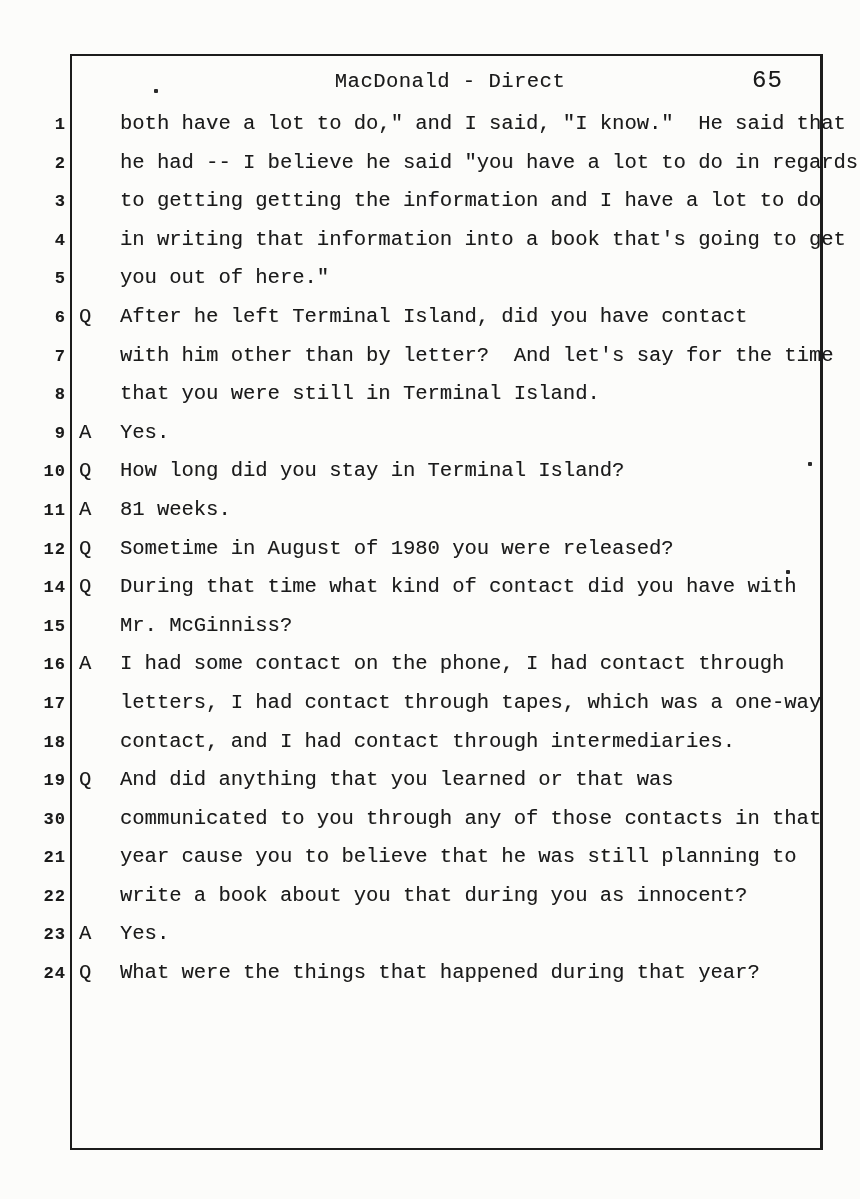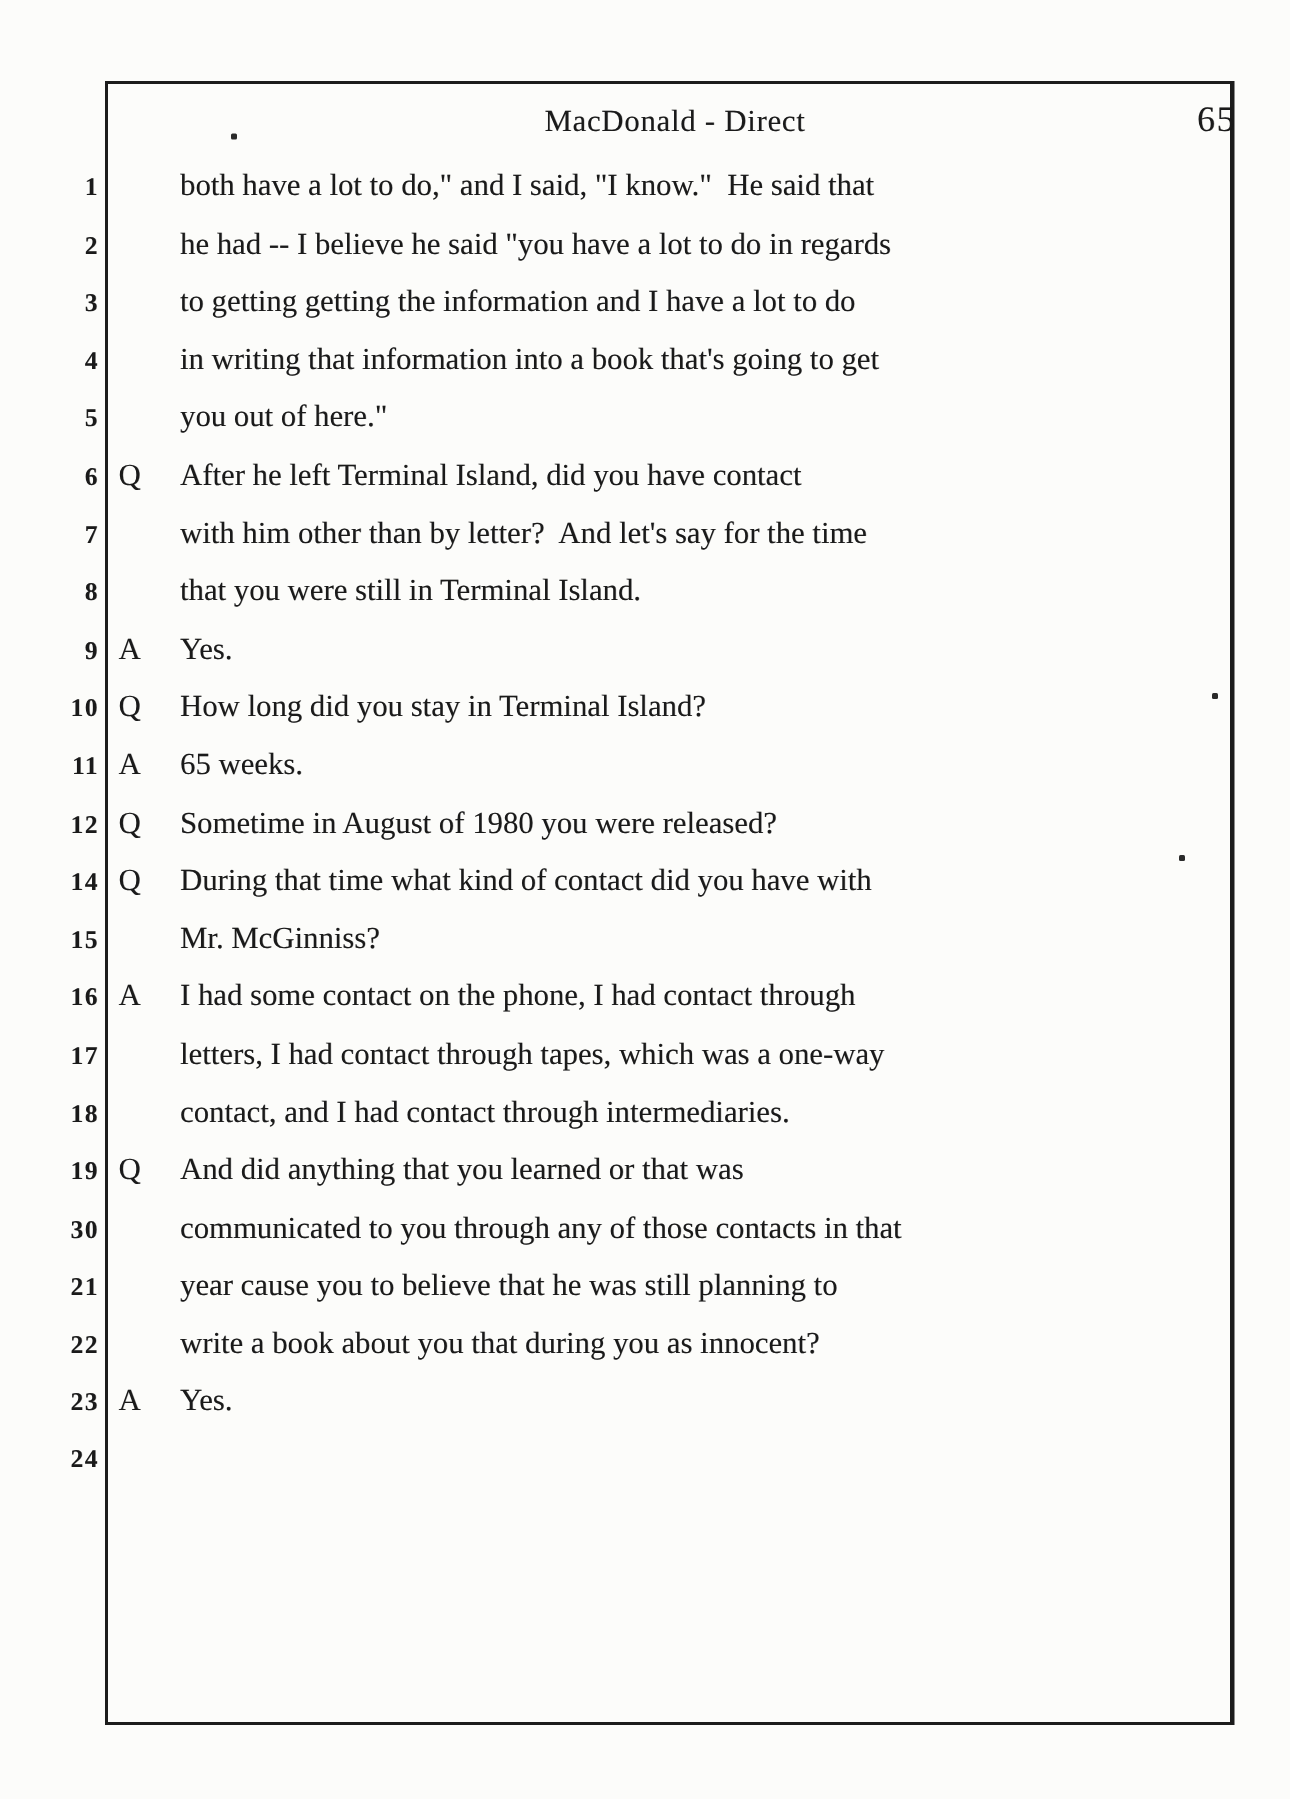--- a/index.html
+++ b/index.html
@@ -6,21 +6,21 @@
     --paper:#fcfcfa;
     --ink:#1a1a1a;
     --frame:#1c1c1c;
   }
   html,body{margin:0;padding:0;background:var(--paper);}
   .paper{
     position:relative;
     width:860px;height:1199px;
     background:var(--paper);
     overflow:hidden;
-    font-family:Liberation Serif, serif;
+    font-family:Liberation Mono, monospace;
     color:var(--ink);
   }
   .frame{
     position:absolute;
     left:70px;top:54px;
     width:748px;height:1092px;
     border:2px solid var(--frame);
     border-right-width:3px;
     box-sizing:content-box;
     pointer-events:none;
@@ -30,21 +30,21 @@
     left:79px;top:70px;
     width:742px;
     text-align:center;
     font-size:20.5px;
     letter-spacing:0.5px;
     white-space:pre;
     text-shadow:0.3px 0.3px 0 rgba(26,26,26,0.35);
   }
   .page-num{
     position:absolute;
-    left:798px;top:67px;
+    left:752px;top:67px;
     font-size:24px;
     letter-spacing:1px;
     text-shadow:0.3px 0.3px 0 rgba(26,26,26,0.35);
     text-align:center;
   }
   .rows{
     position:absolute;
     left:0;top:105px;
     width:860px;
   }
@@ -140,21 +140,21 @@
       <span class="body-cell"><span class="sp">A</span><span class="txt">Yes.</span></span>
     </div>
 
     <div class="row">
       <span class="num">10</span>
       <span class="body-cell"><span class="sp">Q</span><span class="txt">How long did you stay in Terminal Island?</span></span>
     </div>
 
     <div class="row">
       <span class="num">11</span>
-      <span class="body-cell"><span class="sp">A</span><span class="txt">65 weeks.</span></span>
+      <span class="body-cell"><span class="sp">A</span><span class="txt">81 weeks.</span></span>
     </div>
 
     <div class="row">
       <span class="num">12</span>
       <span class="body-cell"><span class="sp">Q</span><span class="txt">Sometime in August of 1980 you were released?</span></span>
     </div>
 
 
     <div class="row">
       <span class="num">14</span>
@@ -201,20 +201,21 @@
       <span class="body-cell"><span class="sp"></span><span class="txt">write a book about you that during you as innocent?</span></span>
     </div>
 
     <div class="row">
       <span class="num">23</span>
       <span class="body-cell"><span class="sp">A</span><span class="txt">Yes.</span></span>
     </div>
 
     <div class="row">
       <span class="num">24</span>
+      <span class="body-cell"><span class="sp">Q</span><span class="txt">What were the things that happened during that year?</span></span>
     </div>
 
   </div>
 
   <div class="speck s1"></div>
   <div class="speck s2"></div>
   <div class="speck s3"></div>
 
 </div>
 

